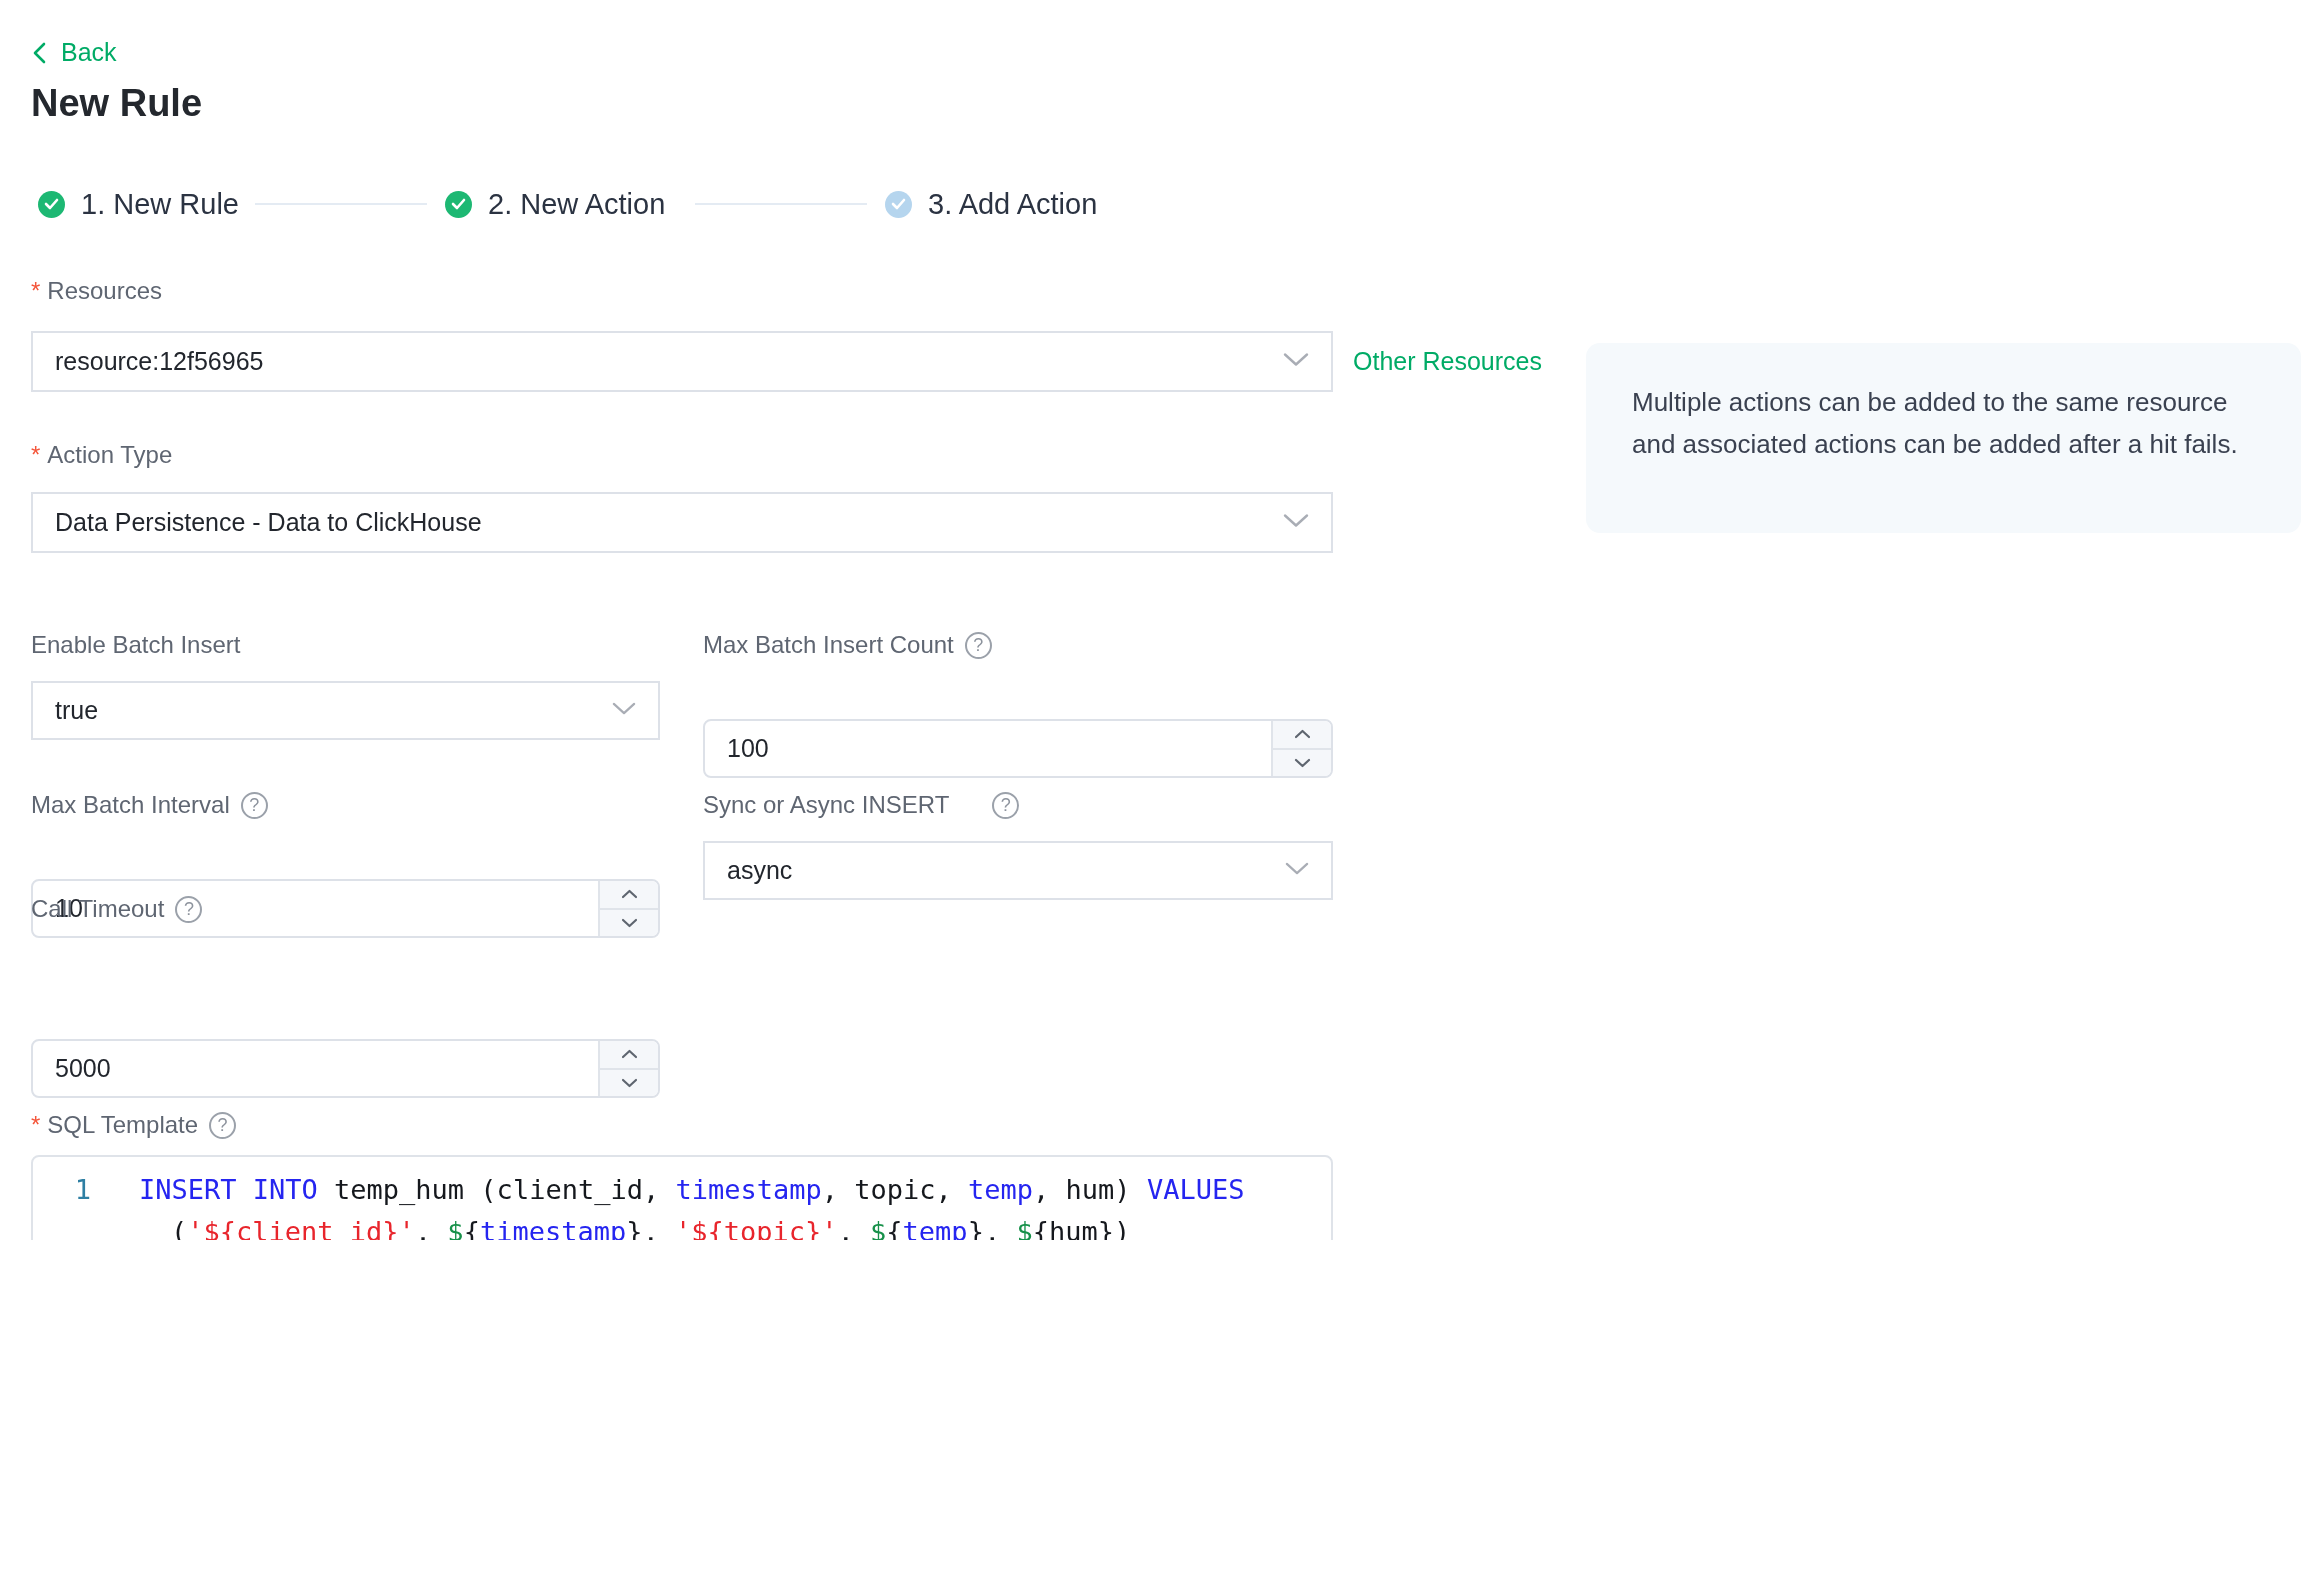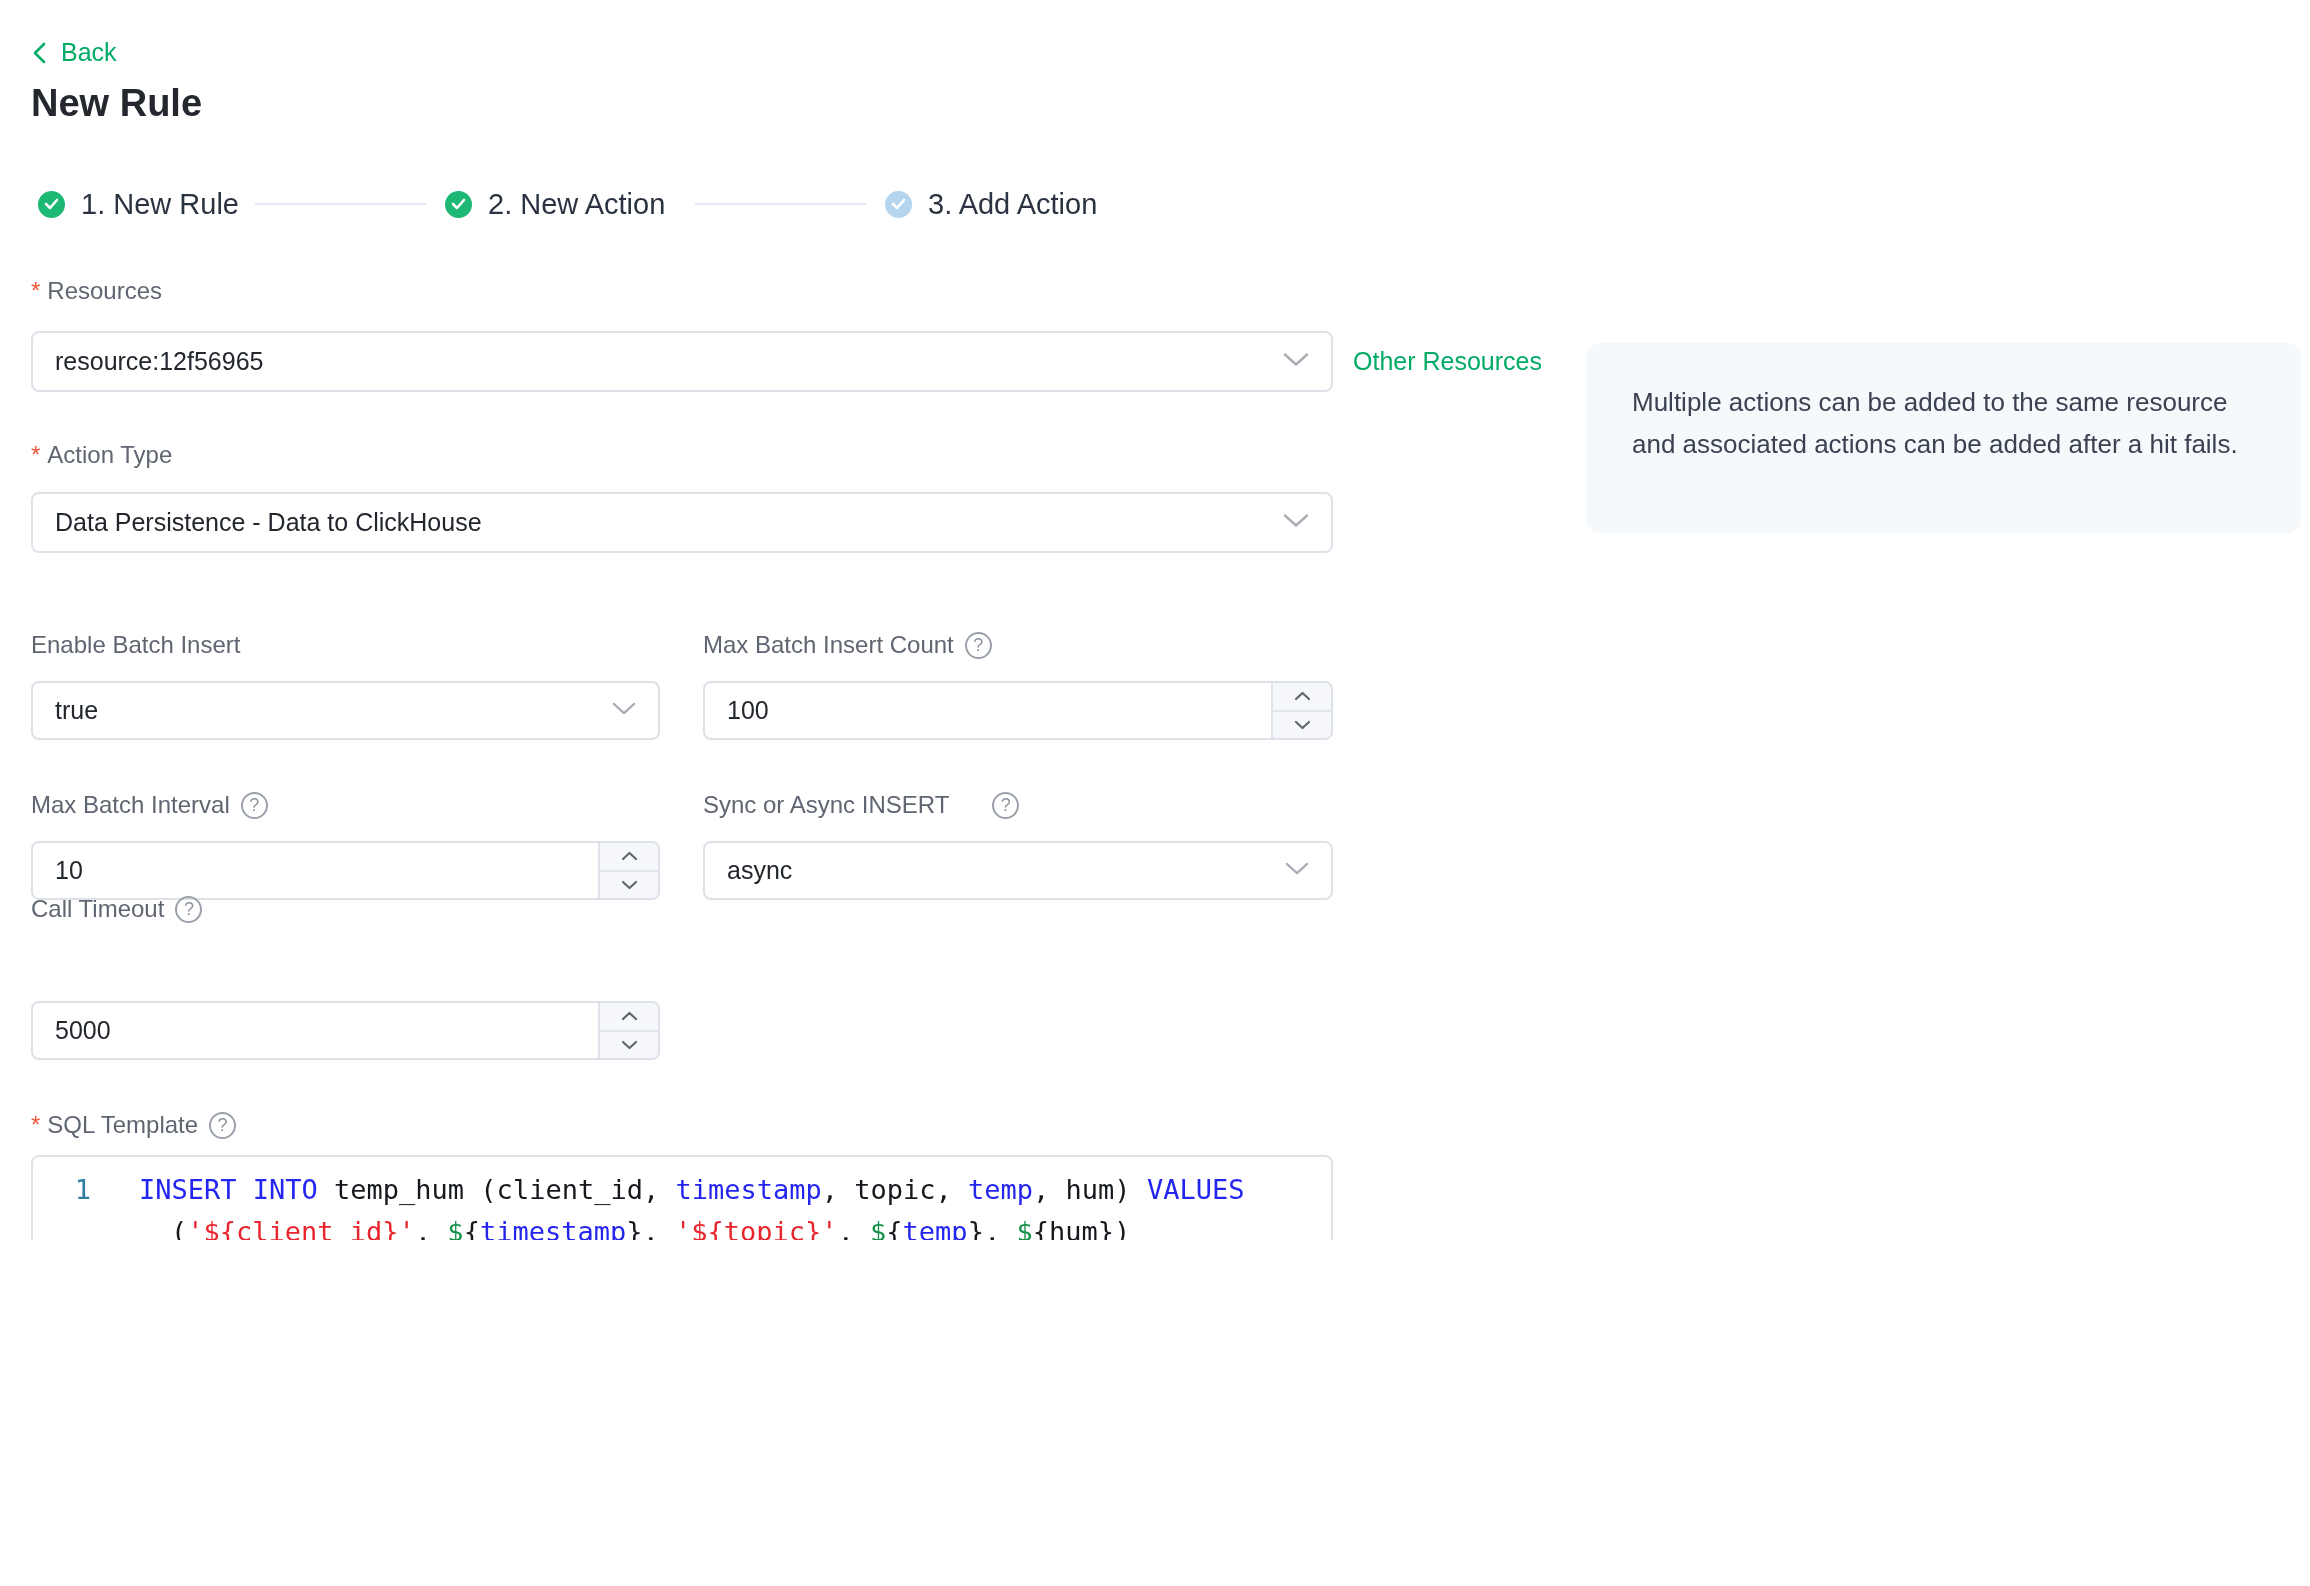--- a/index.html
+++ b/index.html
@@ -23,25 +23,25 @@
   .connector{position:absolute;top:15px;height:2px;background:#e4ebf3;}
   .connector.c1{left:224px;width:172px;}
   .connector.c2{left:664px;width:172px;}
   
   .flabel{position:absolute;display:flex;align-items:center;font-size:24px;color:#5f6672;height:30px;}
   .req{color:#f4553a;margin-right:7px;font-size:24px;line-height:1;}
   .qicon{display:inline-flex;align-items:center;justify-content:center;width:27px;height:27px;
     border:2px solid #9ba1aa;border-radius:50%;color:#8d939d;font-size:18px;margin-left:11px;
     box-sizing:border-box;cursor:pointer;font-weight:400;}
   
-  .box{position:absolute;background:#fff;border:2px solid #dde1e8;border-radius:8px;
+  .box{position:absolute;background:#fff;border:2px solid #dde1e8;border-radius:0;
     box-sizing:border-box;height:61px;display:flex;align-items:center;cursor:pointer;}
   .box .val{font-size:25px;color:#22262d;padding-left:22px;flex:1;white-space:nowrap;overflow:hidden;}
   .box .chev{position:absolute;right:22px;top:50%;transform:translateY(-50%);}
-  .numwrap{position:absolute;height:59px;}
+  .numwrap{position:absolute;height:59px;margin-top:38px;}
   .numwrap input{width:100%;height:100%;border:2px solid #dde1e8;border-radius:8px;box-sizing:border-box;
     font-family:"Liberation Sans",sans-serif;font-size:25px;color:#22262d;padding:0 80px 0 22px;outline:none;background:#fff;}
   .spinner{position:absolute;right:2px;top:2px;bottom:2px;width:58px;display:flex;flex-direction:column;
     border-left:2px solid #e0e4ea;border-radius:0 6px 6px 0;overflow:hidden;}
   .spin-btn{flex:1;background:#f5f7fa;display:flex;align-items:center;justify-content:center;cursor:pointer;}
   .spin-btn.up{border-bottom:2px solid #e0e4ea;}
   
   .other-res{position:absolute;left:1353px;top:347px;font-size:25px;color:var(--accent);cursor:pointer;white-space:nowrap;}
   .infobox{position:absolute;left:1586px;top:343px;width:715px;height:190px;background:var(--info-bg);
     border-radius:14px;box-sizing:border-box;padding:38px 46px;font-size:26px;line-height:42px;color:#3a4150;}

